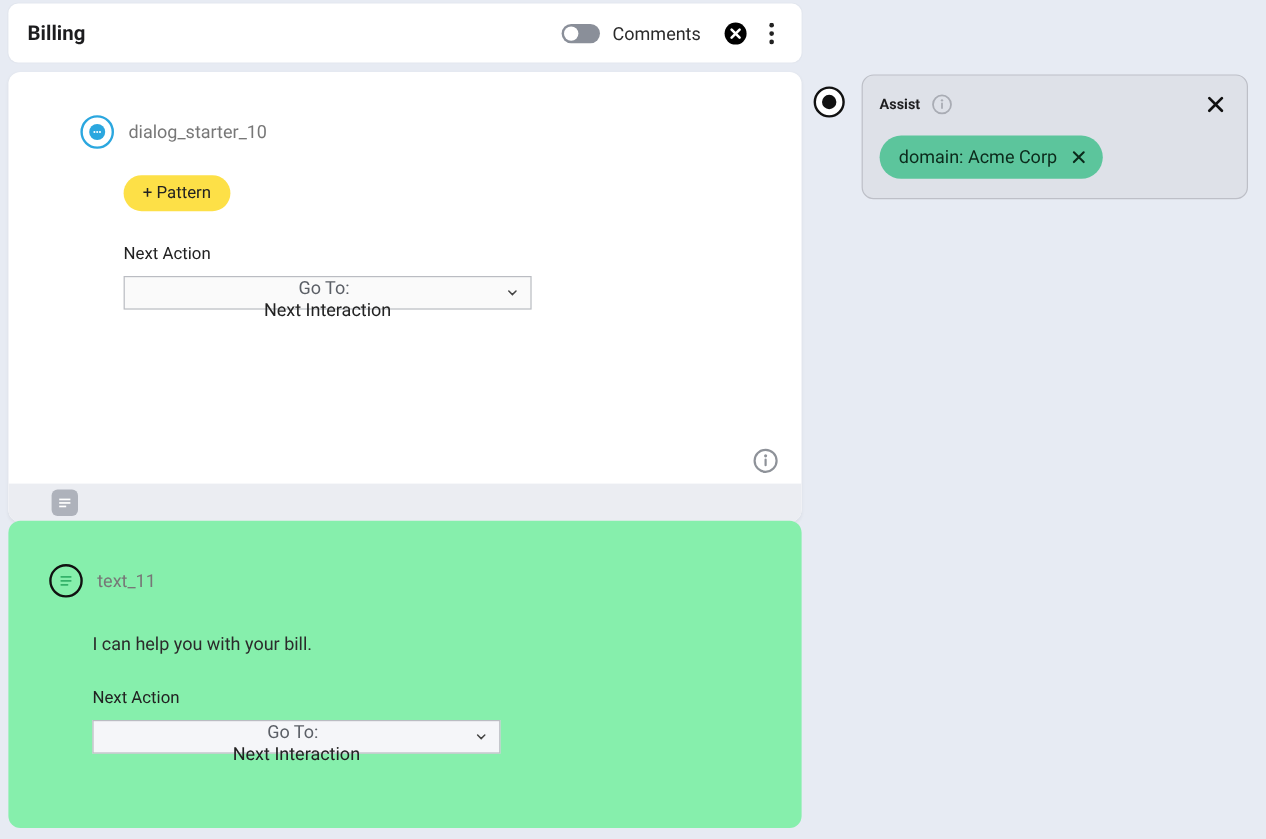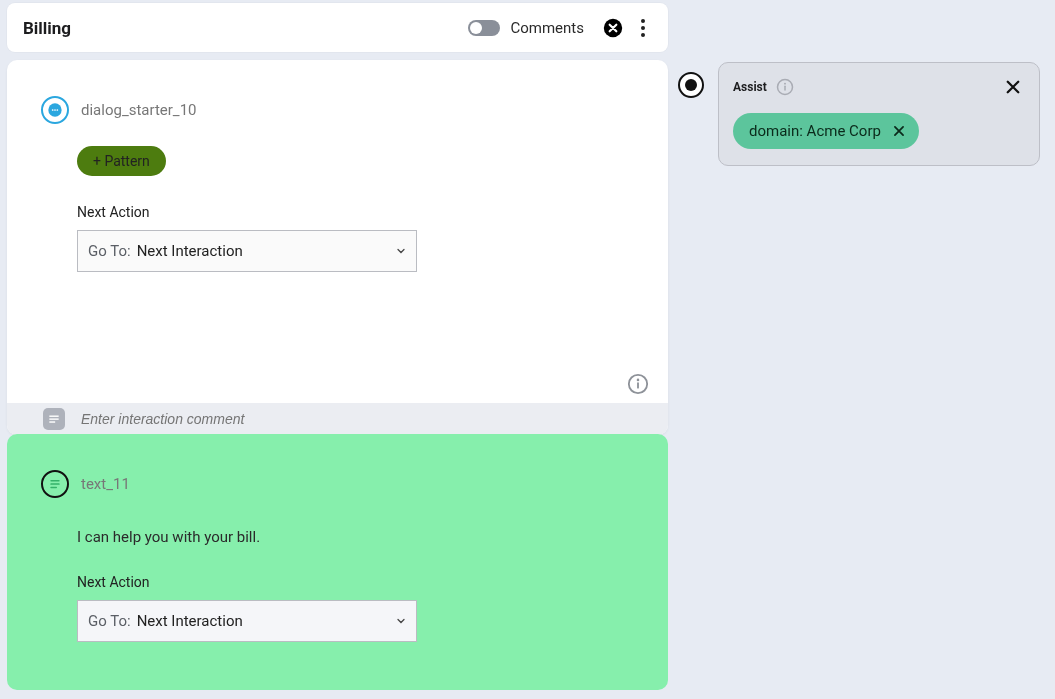--- a/index.html
+++ b/index.html
@@ -74,20 +74,21 @@
     left: 7px;
     width: 661px;
     border-radius: 10px;
     overflow: hidden;
   }
   .card.active {
     background: #ffffff;
     top: 60px;
     height: 375px;
     box-shadow: 0 1px 3px rgba(0,0,0,0.06);
+    padding-left: 26px;
   }
   .card.inactive {
     top: 434px;
     height: 256px;
     background: #86efac;
   }
 
   .card-header {
     display: flex;
     align-items: center;
@@ -101,21 +102,21 @@
     display: flex; align-items: center; justify-content: center;
     flex-shrink: 0;
   }
   .card-name { color: #777; font-size: 15px; }
 
   .card-body { padding: 0 70px; }
   .instruction { margin-top: 30px; font-size: 15px; color: #2b2b2b; }
 
   .row-controls { margin-top: 22px; display: flex; gap: 12px; align-items: center; }
   .pattern-btn {
-    background: #4d7c0f;
+    background: #fde047;
     border-radius: 18px;
     padding: 7px 16px;
     font-size: 14px;
     color: #222;
     display: inline-flex;
     align-items: center;
     cursor: pointer;
   }
 
   .chip-green {
@@ -133,30 +134,31 @@
   .chip-green .chip-x {
     display: inline-flex; align-items: center; justify-content: center;
     width: 20px; height: 20px;
     cursor: pointer;
   }
 
   .label-small { margin-top: 28px; font-size: 14px; color: #222; }
   .select {
     margin-top: 10px;
     width: 340px;
-    height: 42px;
+    height: 28px;
     border: 1px solid #babcc2;
     border-radius: 0;
     background: #fafafa;
     display: flex;
     align-items: center;
     padding: 0 10px;
     font-size: 15px;
     cursor: pointer;
     position: relative;
+    flex-direction: column;
   }
   .card.inactive .select { background: #f5f6f9; }
   .select .go { color: #5b5f66; margin-right: 6px; }
   .select .val { color: #222; }
   .select .chev {
     position: absolute;
     right: 8px; top: 50%;
     transform: translateY(-50%);
     width: 14px; height: 14px;
     display: flex; align-items: center; justify-content: center;
@@ -331,21 +333,20 @@
     </div>
 
     <div class="comment-strip">
       <div class="comment-icon">
         <svg width="14" height="14" viewBox="0 0 24 24">
             <rect x="4" y="6" width="16" height="2.4" fill="#fff"></rect>
             <rect x="4" y="11" width="16" height="2.4" fill="#fff"></rect>
             <rect x="4" y="16" width="10" height="2.4" fill="#fff"></rect>
           </svg>
       </div>
-      <input class="comment-input" placeholder="Enter interaction comment" style="">
     </div>
   </div>
 
   <div class="card inactive text-card">
     <div class="card-header">
       <div class="card-icon" style="border:2px solid #111;">
         <svg width="16" height="16" viewBox="0 0 24 24">
           <rect x="5" y="6" width="14" height="2.2" rx="1" fill="#35b26a"></rect>
           <rect x="5" y="11" width="14" height="2.2" rx="1" fill="#35b26a"></rect>
           <rect x="5" y="16" width="10" height="2.2" rx="1" fill="#35b26a"></rect>

